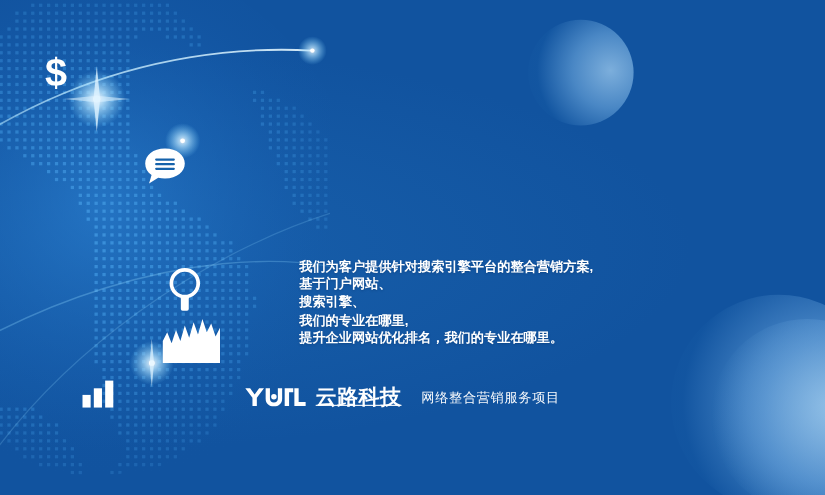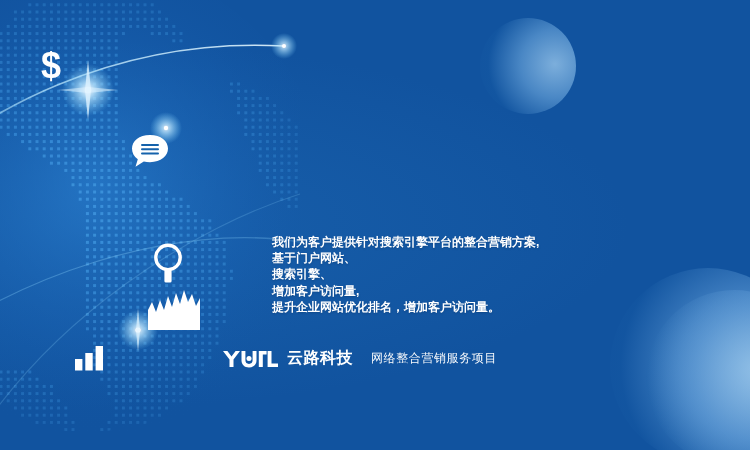--- a/index.html
+++ b/index.html
@@ -56,21 +56,21 @@
     color:#ffffff;font-size:12px;font-weight:bold;line-height:16.2px;
     text-shadow:0 1px 2px rgba(4,38,80,.3);
   }
   #body-copy p{margin:0;white-space:nowrap;}
   #footer{
     position:absolute;left:222px;top:348px;
     display:flex;align-items:center;gap:9px;
     color:#ffffff;
   }
   #logo-mark{display:block;}
-  #brand-cn{font-size:16px;font-weight:bold;letter-spacing:.5px;}
+  #brand-cn{font-size:19px;font-weight:bold;letter-spacing:.5px;text-decoration:underline;}
   #tagline-cn{font-size:12px;font-weight:normal;letter-spacing:.6px;margin-left:9px;opacity:.97;}
 </style>
 </head>
 <body>
 
 <div id="banner">
 
   <div class="soft-circle" id="circle-top"></div>
   <div class="soft-circle" id="circle-br-1"></div>
   <div class="soft-circle" id="circle-br-2"></div>
@@ -1495,22 +1495,22 @@
       <rect x="11.3" y="8" width="7.4" height="17.5" fill="#ffffff"></rect>
       <rect x="21.6" y="1" width="7.4" height="24.5" fill="#ffffff"></rect>
     </svg>
   </div>
 
 
   <div id="body-copy">
     <p>我们为客户提供针对搜索引擎平台的整合营销方案,</p>
     <p>基于门户网站、</p>
     <p>搜索引擎、</p>
-    <p>增加客户访问量,</p>
-    <p>提升企业网站优化排名，增加客户访问量。</p>
+    <p>我们的专业在哪里,</p>
+    <p>提升企业网站优化排名，我们的专业在哪里。</p>
   </div>
 
   <div id="footer">
     <svg id="logo-mark" width="56" height="20" viewBox="0 0 56 20" xmlns="http://www.w3.org/2000/svg">
       <path d="M1 2 L7.5 10.5 L7.5 18 L11.5 18 L11.5 10.5 L18 2 L13.6 2 L9.5 7.6 L5.4 2 Z" fill="#ffffff"></path>
       <path d="M19.5 2 L19.5 11.4 C19.5 15.6 22.6 18.4 27 18.4 C31.4 18.4 34.5 15.6 34.5 11.4 L34.5 2 L30.6 2 L30.6 11.3 C30.6 13.5 29.2 14.9 27 14.9 C24.8 14.9 23.4 13.5 23.4 11.3 L23.4 2 Z" fill="#ffffff"></path>
       <circle cx="27" cy="9.6" r="2.5" fill="#ffffff"></circle>
       <path d="M36.8 2 L36.8 18 L40.8 18 L40.8 5.6 L44.6 5.6 L44.6 2 Z" fill="#ffffff"></path>
       <path d="M45.6 2 L45.6 18 L56 18 L56 14.4 L49.5 14.4 L49.5 2 Z" fill="#ffffff"></path>
     </svg>

